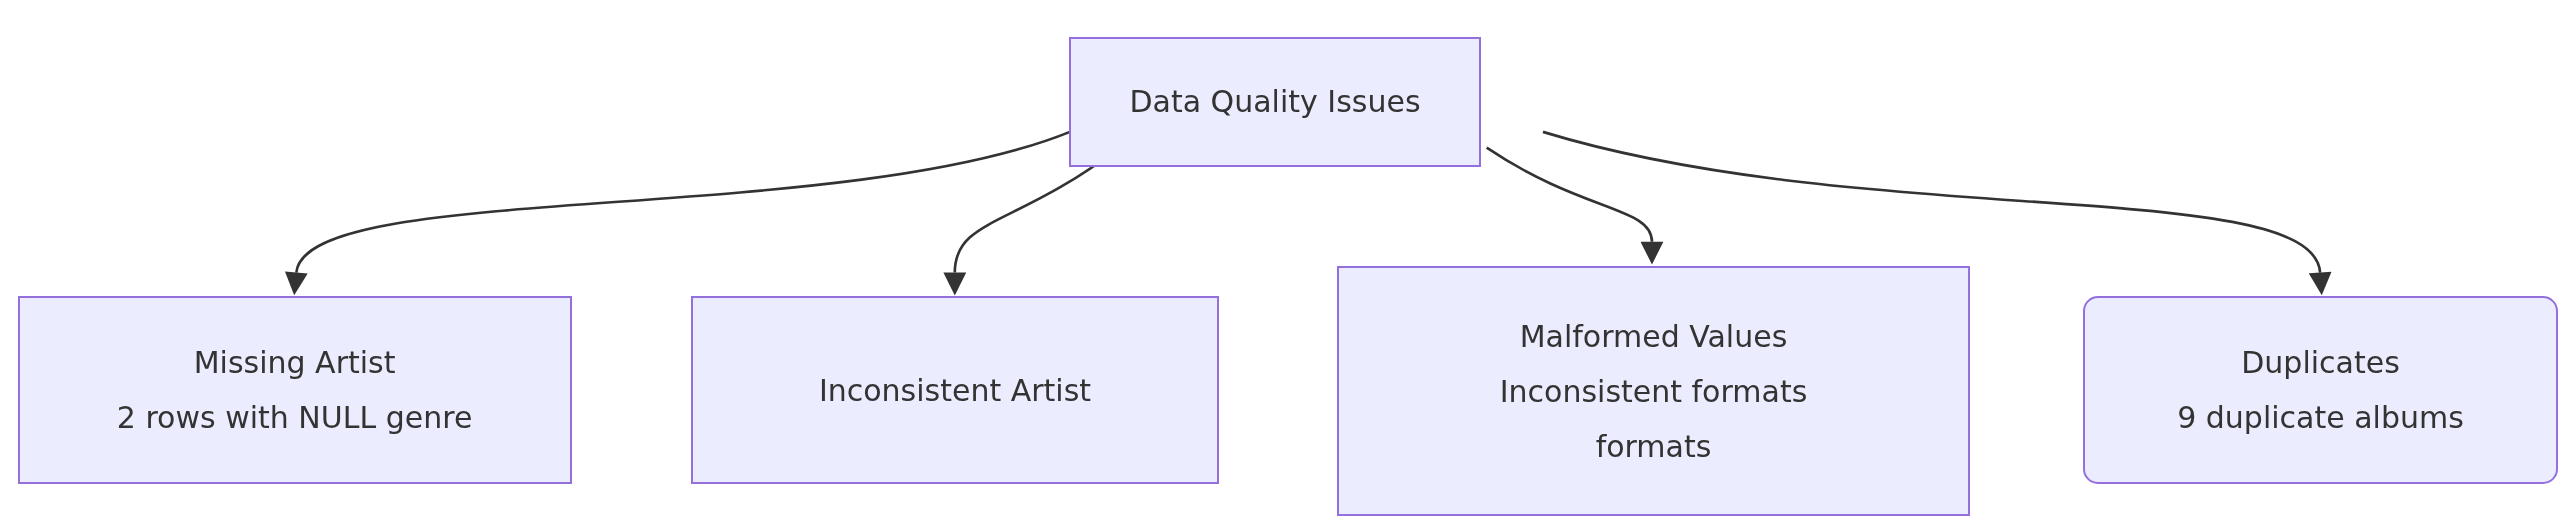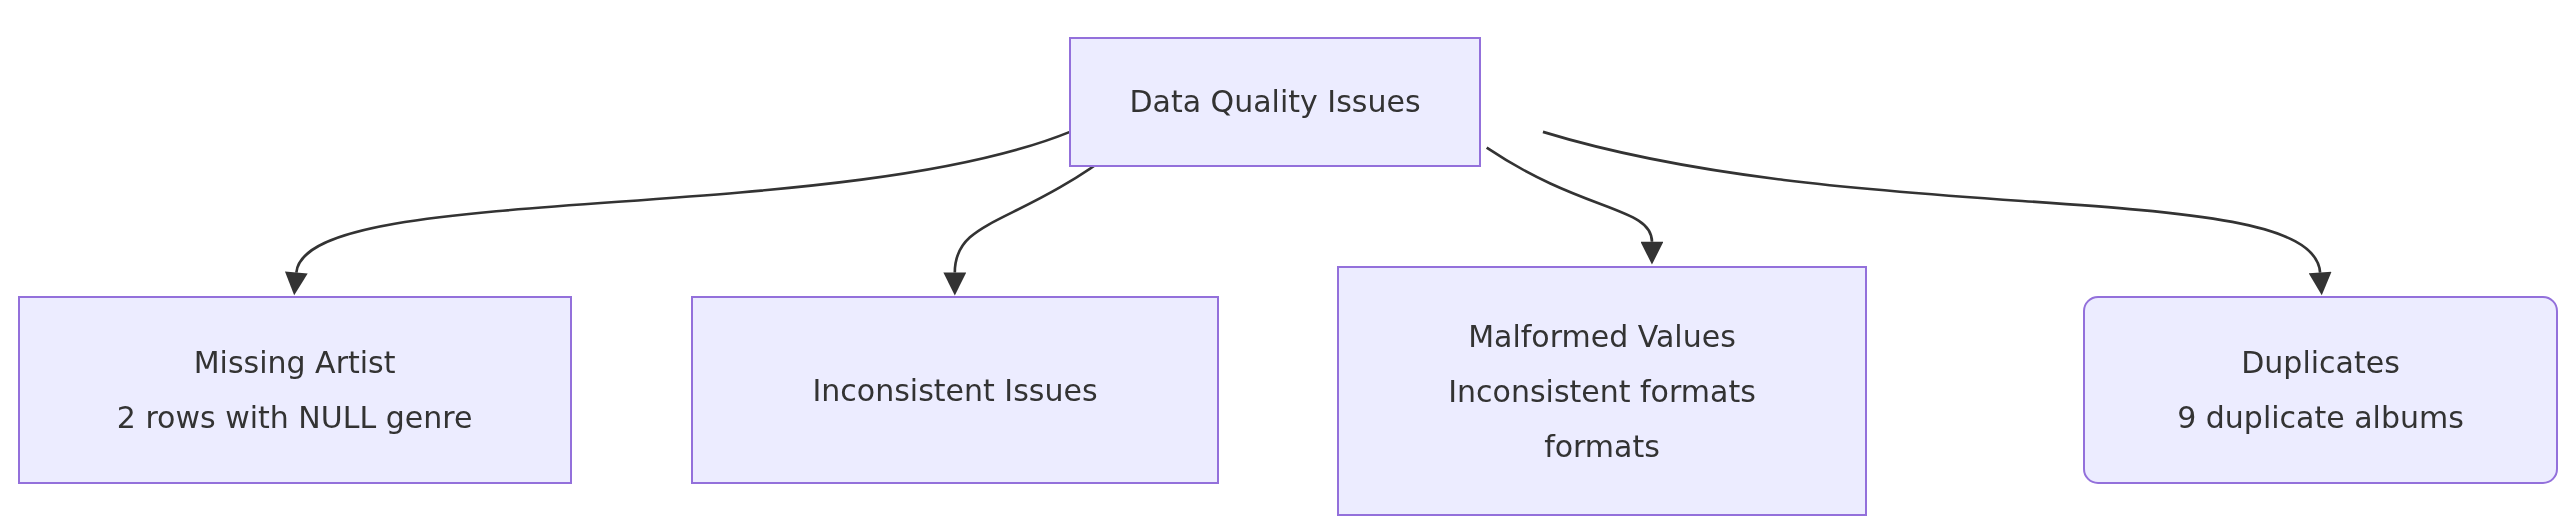--- a/index.html
+++ b/index.html
@@ -79,25 +79,25 @@
 
   <div class="node" style="left:17.6px; top:296px; width:554px; height:188px;">
     <div class="node-label">
       <span class="line">Missing Artist</span>
       <span class="line">2 rows with NULL genre</span>
     </div>
   </div>
 
   <div class="node" style="left:691px; top:296px; width:528px; height:188px;">
     <div class="node-label">
-      <span class="line">Inconsistent Issues</span>
+      <span class="line">Inconsistent Artist</span>
     </div>
   </div>
 
-  <div class="node" style="left:1337px; top:266px; width:530px; height:250px;">
+  <div class="node" style="left:1337px; top:266px; width:633px; height:250px;">
     <div class="node-label">
       <span class="line">Malformed Values</span>
       <span class="line">Inconsistent formats</span>
       <span class="line">formats</span>
     </div>
   </div>
 
   <div class="node" style="left:2083px; top:296px; width:475px; height:188px;border-radius:15px;">
     <div class="node-label">
       <span class="line">Duplicates</span>

